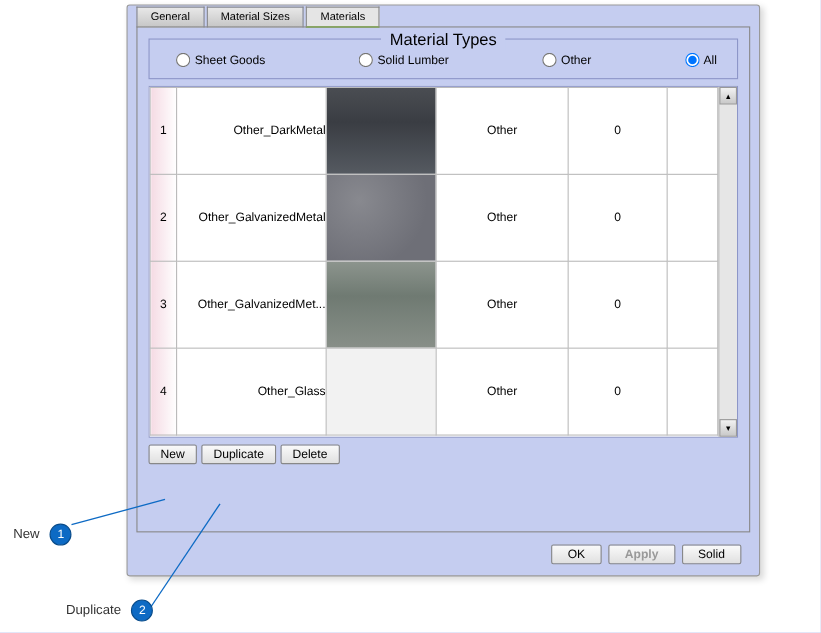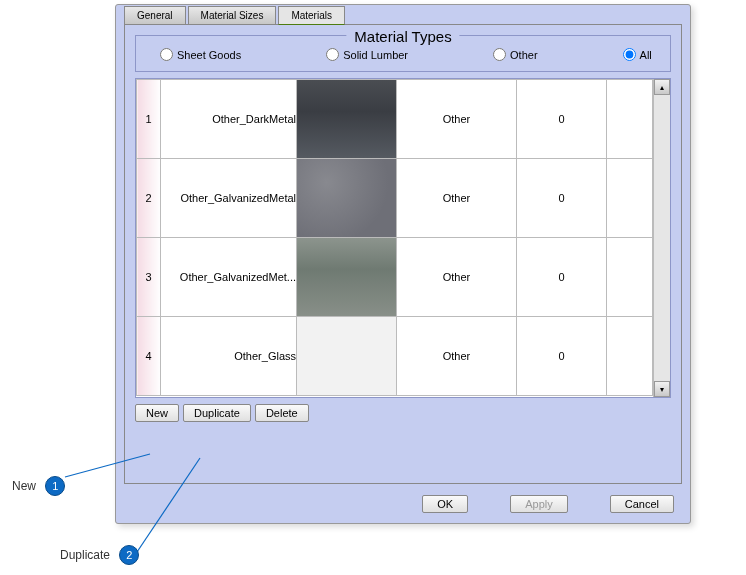--- a/index.html
+++ b/index.html
@@ -138,29 +138,29 @@
     gap: 4px;
   }
   .btn {
     padding: 2px 10px;
     border: 1px solid #888;
     background: linear-gradient(#fafafa,#e0e0e0);
     font-size: 11px;
     cursor: pointer;
     border-radius: 2px;
   }
-  .btn.disabled { color: #999; }
+  .btn.disabled { color: #999; font-weight: bold; }
   .footer {
     position: absolute;
     right: 16px;
     bottom: 10px;
     display: flex;
     gap: 6px;
   }
-  .footer .btn { padding: 2px 14px; margin-left: 36px; }
+  .footer .btn { padding: 2px 14px; }
   
   .callout-label {
     position: absolute;
     font-size: 12px;
     color: #333;
   }
   .badge {
     display: inline-flex;
     width: 20px;
     height: 20px;
@@ -270,21 +270,21 @@
       <button class="btn" id="btn-new">New</button>
       <button class="btn" id="btn-dup">Duplicate</button>
       <button class="btn">Delete</button>
     </div>
 
   </div>
 
   <div class="footer">
     <button class="btn">OK</button>
     <button class="btn disabled">Apply</button>
-    <button class="btn">Cancel</button>
+    <button class="btn">Solid</button>
   </div>
 </div>
 
 <svg width="746" height="575" style="position:absolute;left:0;top:0;pointer-events:none;">
   <line class="line" x1="65" y1="477" x2="150" y2="454"></line>
   <line class="line" x1="135" y1="555" x2="200" y2="458"></line>
 </svg>
 <div class="callout-label" style="left:12px;top:476px;">
   <span>New</span>
   <span class="badge">1</span>

